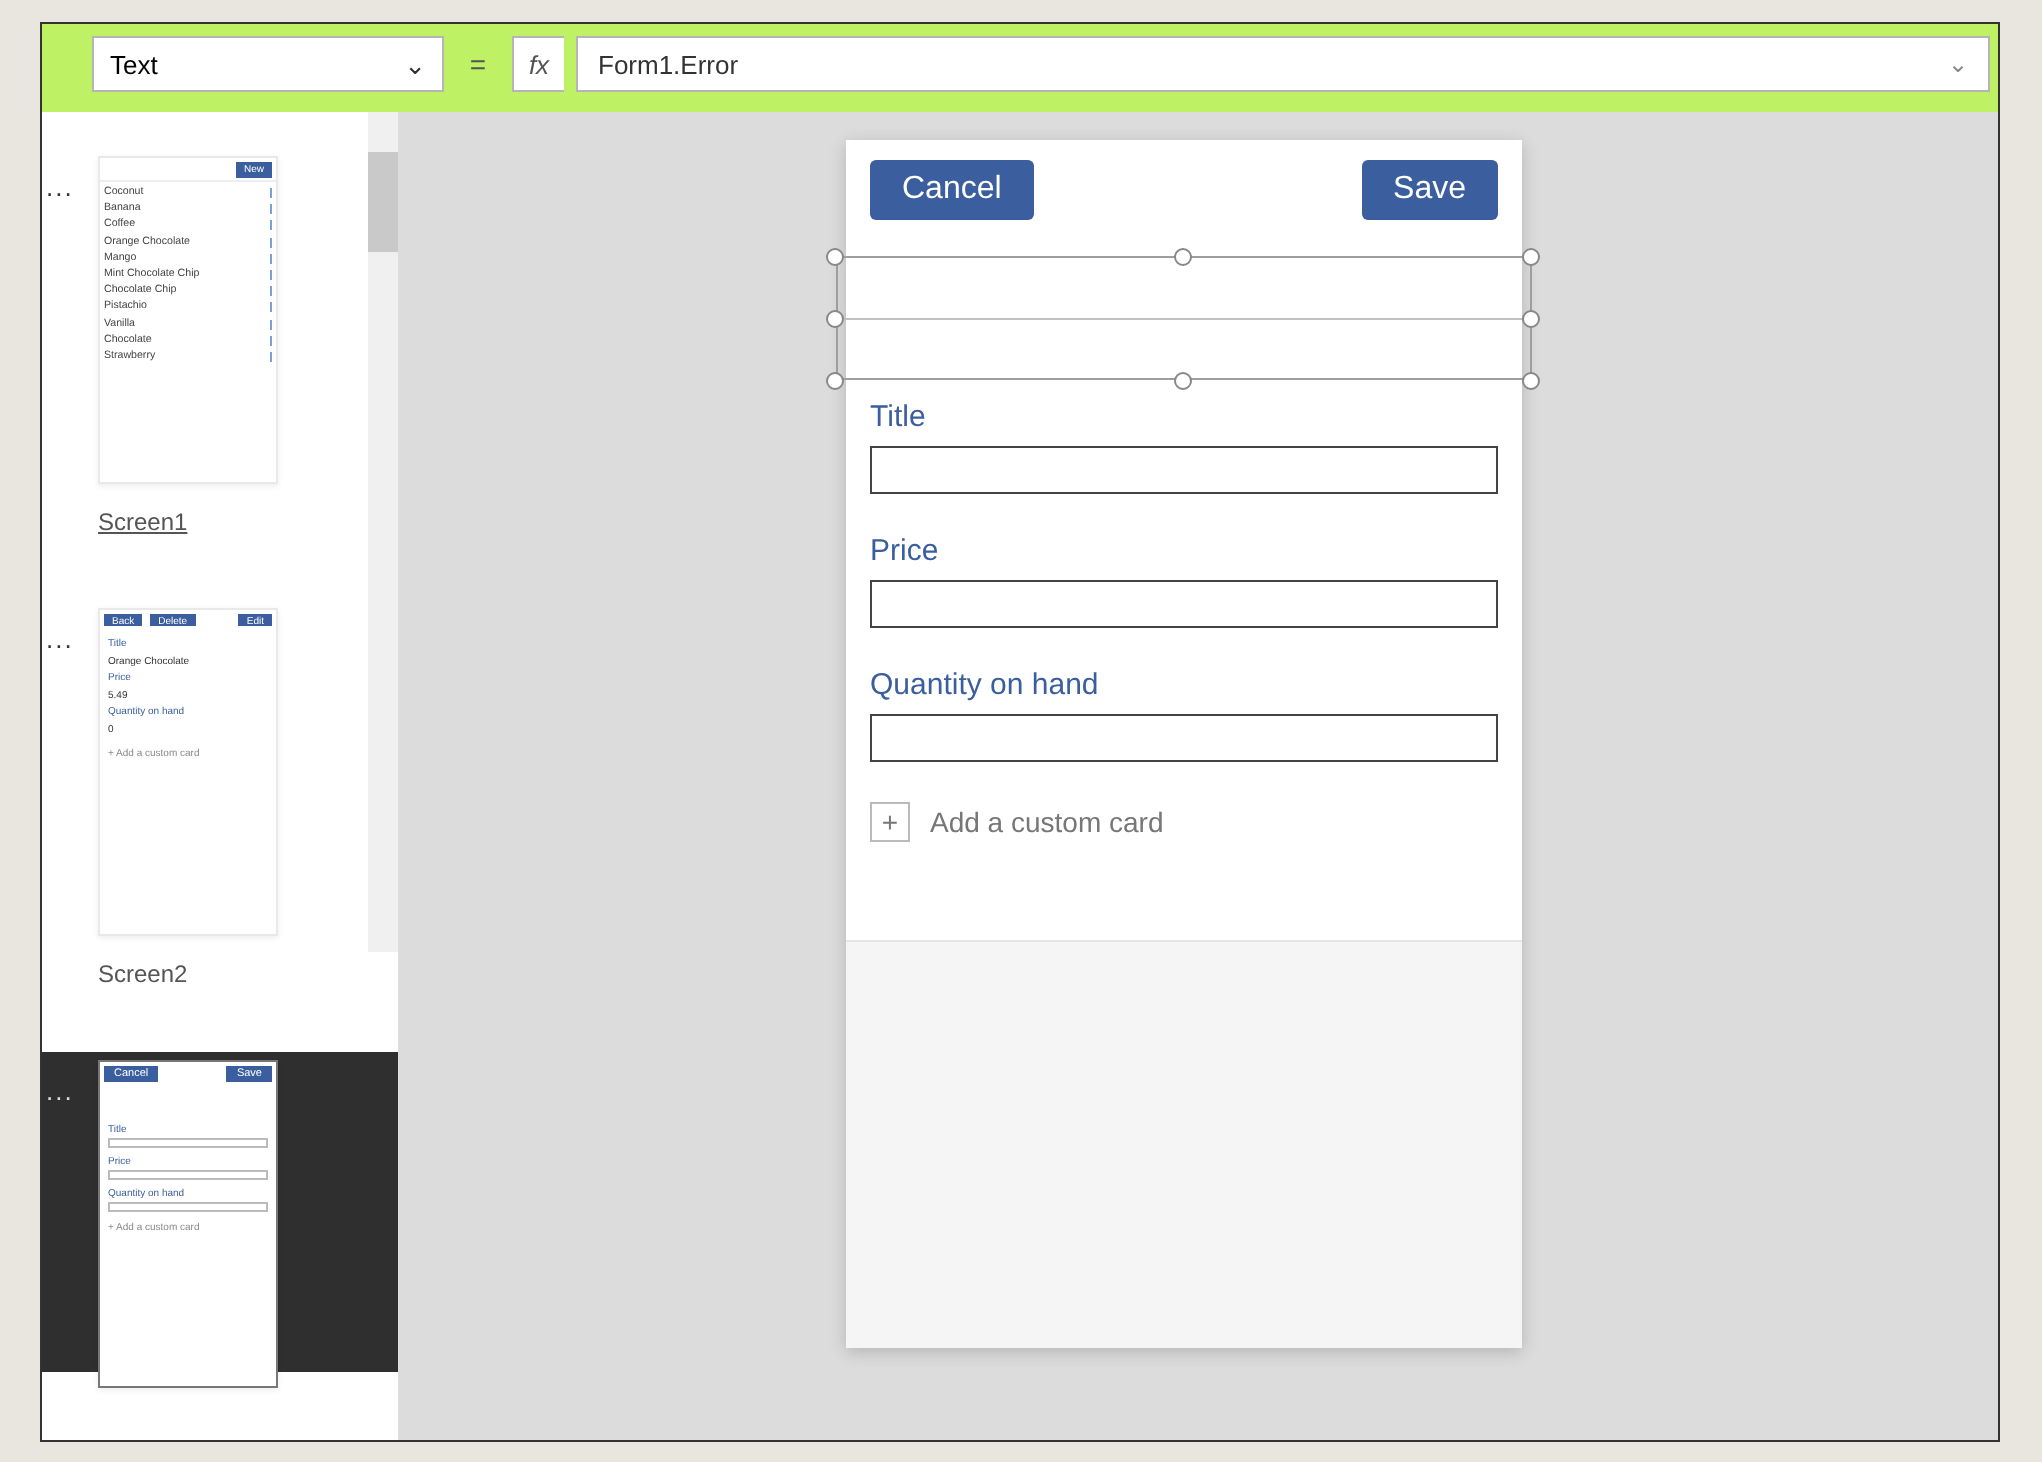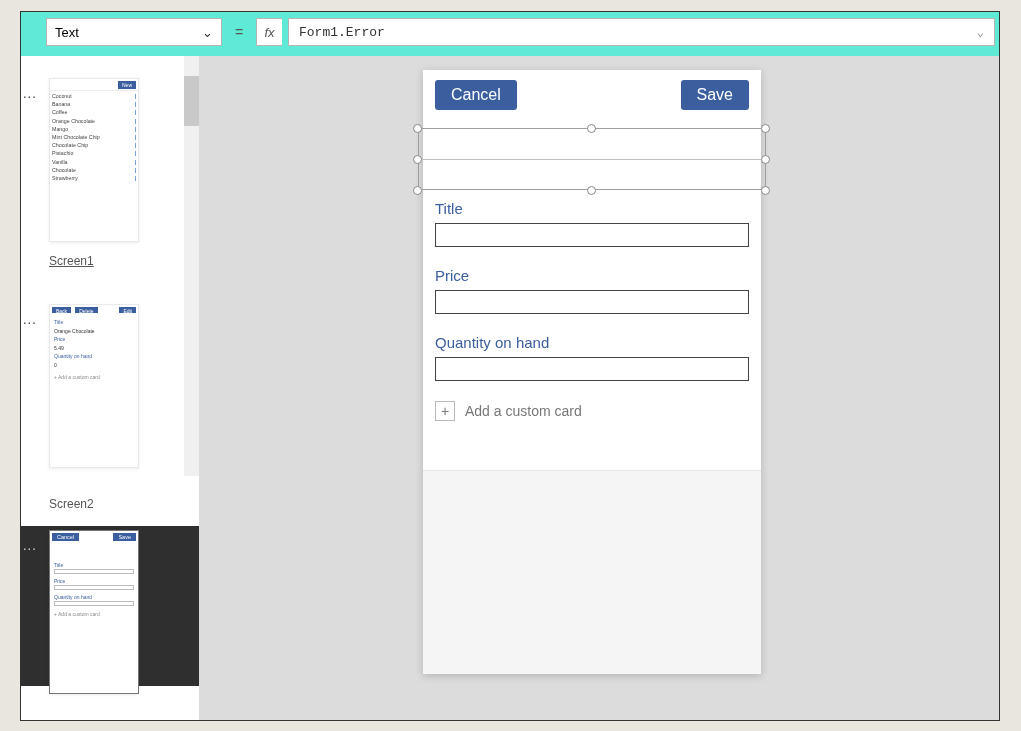--- a/index.html
+++ b/index.html
@@ -11,21 +11,21 @@
     overflow: hidden;
     position: relative;
   }
   .outer-frame {
     position: absolute;
     left: 20px;
     top: 11px;
     width: 980px;
     height: 710px;
     border: 1px solid #333;
-    background: #5eead4;
+    background: #bef264;
   }
   
   .formula-row {
     position: absolute;
     left: 25px; top: 6px; right: 4px;
     height: 28px;
     display: flex;
     align-items: stretch;
     gap: 6px;
   }
@@ -59,21 +59,21 @@
     font-size: 13px;
     color:#555;
   }
   .formula-input {
     flex:1;
     background:#fff;
     border:1px solid #b5b5b5;
     display:flex;
     align-items:center;
     padding:0 10px;
-    font-family: Liberation Mono, monospace;
+    font-family: Liberation Sans, sans-serif;
     font-size: 13px;
     color:#333;
     justify-content: space-between;
   }
   .formula-chevron {
     color:#888;
     font-size:12px;
   }
 
   
@@ -358,21 +358,21 @@
         <div class="t2-body">
           <div>Title</div>
           <div class="val">Orange Chocolate</div>
           <div>Price</div>
           <div class="val">5.49</div>
           <div>Quantity on hand</div>
           <div class="val">0</div>
           <div style="color:#888;margin-top:4px">+  Add a custom card</div>
         </div>
       </div>
-      <div class="screen-label" style="top:193px;">Screen2</div>
+      <div class="screen-label" style="top:176px;">Screen2</div>
     </div>
 
     <div class="thumb-sel-band" style="top:470px;"></div>
     <div class="thumb-wrapper" style="top:474px;">
       <div class="thumb-ellipsis" style="color:#ddd">...</div>
       <div class="screen-thumb t3" style="top:0;height:164px;">
         <div class="t3-header">
           <span class="t3-btn">Cancel</span>
           <span class="t3-btn">Save</span>
         </div>

